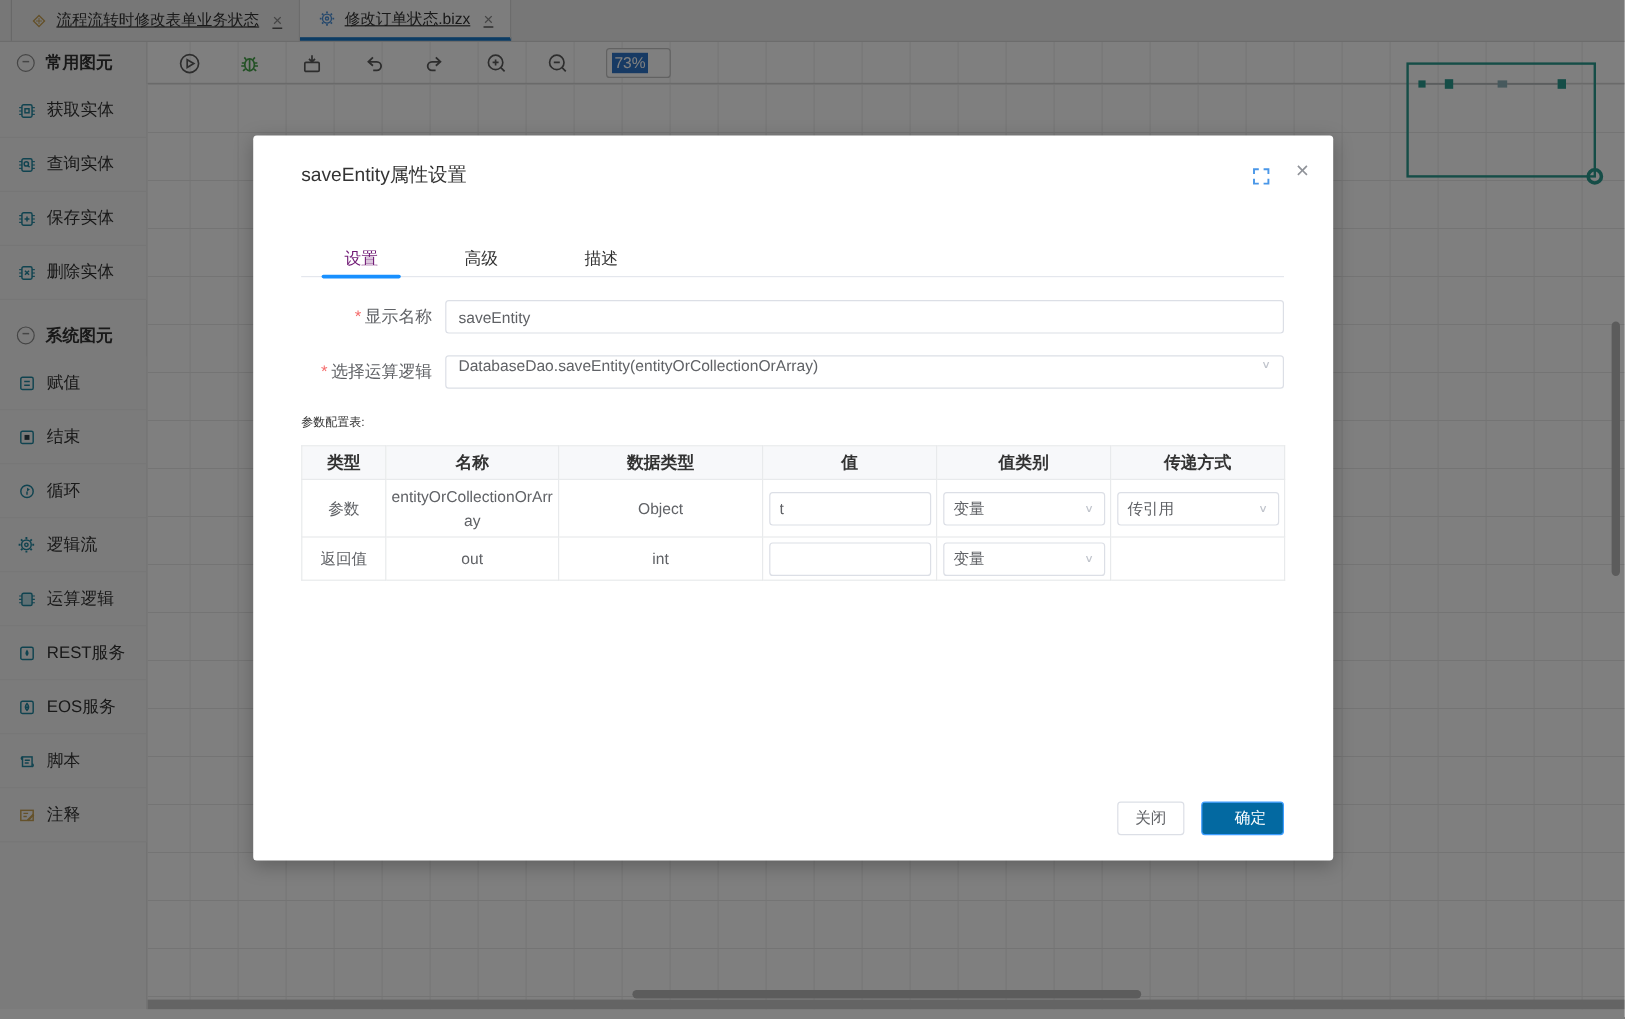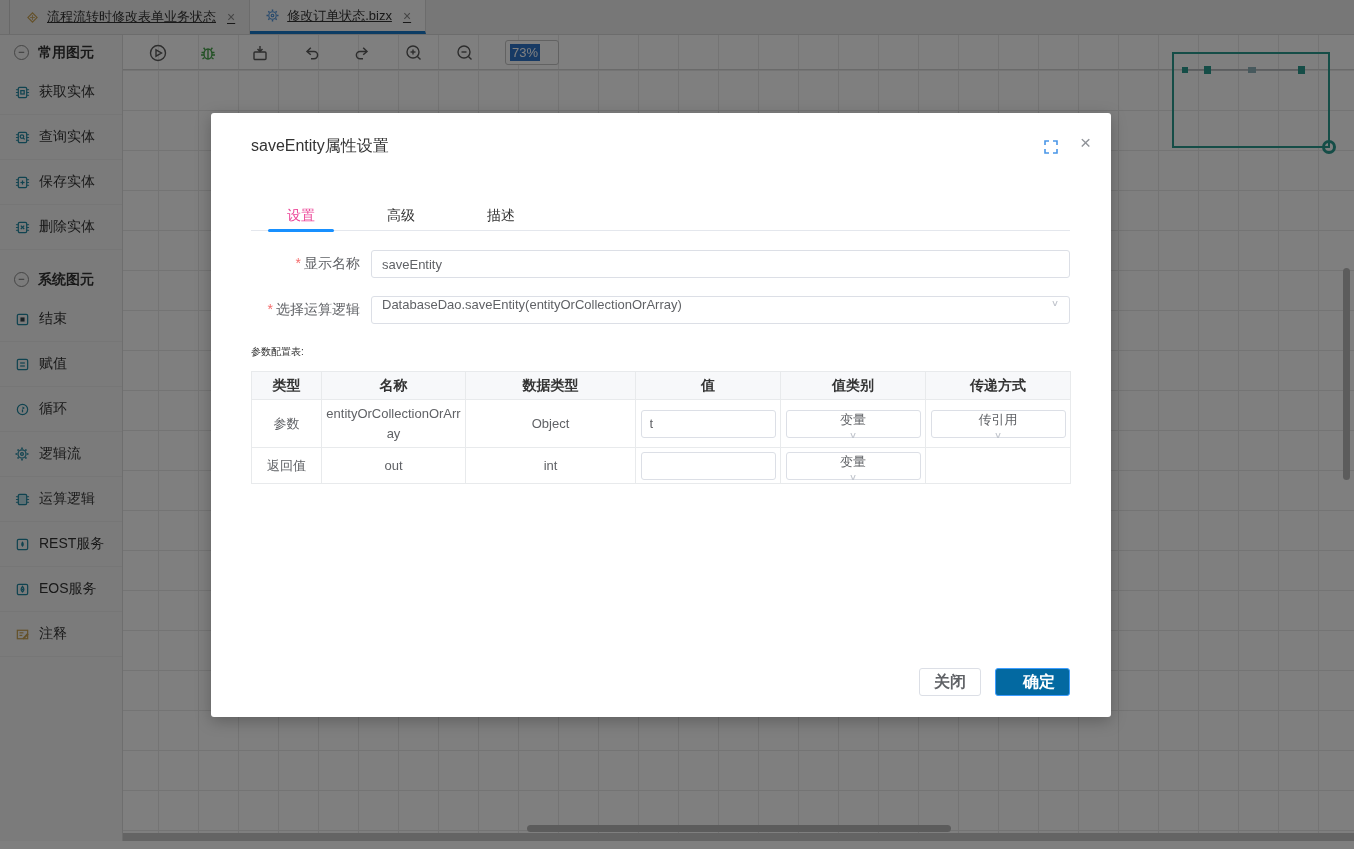--- a/index.html
+++ b/index.html
@@ -62,21 +62,21 @@
   .modal { position:absolute; left:211px; top:113px; width:900px; height:604px; background:#fff;
            border-radius:3px; box-shadow:0 4px 16px rgba(0,0,0,.25); z-index:60; }
   .modal-title { position:absolute; left:40px; top:23px; font-size:16px; color:#333; }
   .modal-fullscreen { position:absolute; right:52px; top:26px; width:16px; height:16px; }
   .modal-close { position:absolute; right:20px; top:20px; font-size:19px; color:#909399; line-height:1; }
 
   .mtabs { position:absolute; left:40px; top:90px; width:819px; height:28px;
            border-bottom:1px solid #e4e7ed; display:flex; }
   .mtab { width:100px; text-align:center; font-size:14px; color:#333; padding-top:4px; position:relative; }
   .mtab:first-child { width:100px; }
-  .mtab.active { color:#ec4899; }
+  .mtab.active { color:#701a75; }
   .mtab.active::after { content:""; position:absolute; left:17px; right:17px; bottom:-2px;
                         height:3px; background:#1890ff; border-radius:2px; }
 
   .form-row { position:absolute; display:flex; align-items:center; }
   .form-label { width:160px; text-align:right; font-size:14px; color:#606266; padding-right:11px; }
   .req { color:#f56c6c; margin-right:3px; }
   .text-input { width:699px; height:28px; border:1px solid #dcdfe6; border-radius:3px;
                 font-size:13px; color:#606266; padding:0 10px; outline:none;
                 font-family:"Liberation Sans","DejaVu Sans",sans-serif; }
   .select-box { width:699px; height:28px; border:1px solid #dcdfe6; border-radius:3px;
@@ -92,25 +92,25 @@
                border:1px solid #e8eaec; text-align:center; }
   .ptable td { border:1px solid #e8eaec; text-align:center; vertical-align:middle; padding:2px 3px; }
   .ptable tr.r1 td { height:48px; }
   .ptable tr.r2 td { height:36px; }
   .name-cell { word-break:break-all; line-height:1.5; }
   .cell-input { width:135px; height:28px; border:1px solid #dcdfe6; border-radius:3px;
                 font-size:13px; color:#606266; padding:0 8px; outline:none;
                 font-family:"Liberation Sans","DejaVu Sans",sans-serif; }
   .cell-select { width:135px; height:28px; border:1px solid #dcdfe6; border-radius:3px;
                  display:flex; align-items:center; justify-content:space-between;
-                 padding:0 8px; margin:0 auto; background:#fff; font-size:13px; color:#606266;flex-direction:column; }
+                 padding:0 8px; margin:0 auto; background:#fff; font-size:13px; color:#606266; }
 
   .modal-footer { position:absolute; right:41px; bottom:21px; display:flex; gap:14px; }
-  .btn { height:28px; min-width:56px; padding:0 14px; border-radius:3px; font-size:16px;
-         display:flex; align-items:center; justify-content:center; cursor:pointer;font-weight:bold; }
+  .btn { height:28px; min-width:56px; padding:0 14px; border-radius:3px; font-size:13px;
+         display:flex; align-items:center; justify-content:center; cursor:pointer; }
   .btn.plain { background:#fff; border:1px solid #dcdfe6; color:#606266; }
   .btn.primary { background:#0369a1; border:1px solid #3d9dff; color:#fff;padding-left:27px; }
 </style>
 </head>
 <body>
 
 <div class="app">
 
   <div class="tabbar">
     <div class="tab-gutter"></div>
@@ -229,36 +229,36 @@
         <span class="sb-label">删除实体</span>
       </div>
 
       <div class="sb-header second">
         <span class="minus-circle">−</span>
         <span>系统图元</span>
       </div>
 
       <div class="sb-item">
         <span class="sb-icon">
+          <svg width="15" height="15" viewBox="0 0 16 16" fill="none" stroke="#2187a0" stroke-width="1.3">
+              <rect x="2.5" y="2.5" width="11" height="11" rx="1.5"></rect>
+              <line x1="5.5" y1="6.4" x2="10.5" y2="6.4"></line>
+              <line x1="5.5" y1="9.6" x2="10.5" y2="9.6"></line>
+            </svg>
+        </span>
+        <span class="sb-label">赋值</span>
+      </div>
+      <div class="sb-item">
+        <span class="sb-icon">
           <svg width="15" height="15" viewBox="0 0 16 16">
               <rect x="2.5" y="2.5" width="11" height="11" rx="1.5" fill="none" stroke="#2187a0" stroke-width="1.3"></rect>
               <rect x="5.8" y="5.8" width="4.4" height="4.4" fill="#33424a"></rect>
             </svg>
         </span>
         <span class="sb-label">结束</span>
-      </div>
-      <div class="sb-item">
-        <span class="sb-icon">
-          <svg width="15" height="15" viewBox="0 0 16 16" fill="none" stroke="#2187a0" stroke-width="1.3">
-              <rect x="2.5" y="2.5" width="11" height="11" rx="1.5"></rect>
-              <line x1="5.5" y1="6.4" x2="10.5" y2="6.4"></line>
-              <line x1="5.5" y1="9.6" x2="10.5" y2="9.6"></line>
-            </svg>
-        </span>
-        <span class="sb-label">赋值</span>
       </div>
       <div class="sb-item">
         <span class="sb-icon">
           <svg width="15" height="15" viewBox="0 0 16 16" fill="none" stroke="#2187a0" stroke-width="1.3">
               <circle cx="8" cy="8" r="5.5"></circle>
               <path d="M8 4.8 L10.6 6.4 L8 8 Z" fill="#2187a0" stroke="none"></path>
               <line x1="8" y1="8" x2="8" y2="11"></line>
             </svg>
         </span>
         <span class="sb-label">循环</span>
@@ -311,20 +311,31 @@
       </div>
       <div class="sb-item">
         <span class="sb-icon">
           <svg width="15" height="15" viewBox="0 0 16 16" fill="none" stroke="#2187a0" stroke-width="1.3">
               <rect x="2.5" y="2.5" width="11" height="11" rx="1.5"></rect>
               <path d="M8 4.6 C9.9 6.9 9.9 9 8 10.6 C6.1 9 6.1 6.9 8 4.6 Z" fill="none"></path>
               <circle cx="8" cy="8" r="1" fill="#2187a0" stroke="none"></circle>
             </svg>
         </span>
         <span class="sb-label">EOS服务</span>
+      </div>
+      <div class="sb-item">
+        <span class="sb-icon">
+          <svg width="15" height="15" viewBox="0 0 16 16" fill="none" stroke="#2187a0" stroke-width="1.3">
+              <rect x="4" y="4" width="8.5" height="8.5"></rect>
+              <path d="M4 4 c-1.4 0 -1.4 2.2 0 2.2 M12.5 12.5 c1.4 0 1.4 -2.2 0 -2.2"></path>
+              <line x1="6" y1="7" x2="10.5" y2="7"></line>
+              <line x1="6" y1="9.5" x2="9.5" y2="9.5"></line>
+            </svg>
+        </span>
+        <span class="sb-label">脚本</span>
       </div>
       <div class="sb-item">
         <span class="sb-icon">
           <svg width="15" height="15" viewBox="0 0 16 16" fill="none" stroke="#c9a254" stroke-width="1.3">
               <rect x="2.5" y="3.5" width="11" height="9"></rect>
               <line x1="4.8" y1="6.2" x2="9" y2="6.2"></line>
               <line x1="4.8" y1="9" x2="7.8" y2="9"></line>
               <line x1="8.6" y1="12.6" x2="13.8" y2="7.2" stroke-width="2"></line>
             </svg>
         </span>

